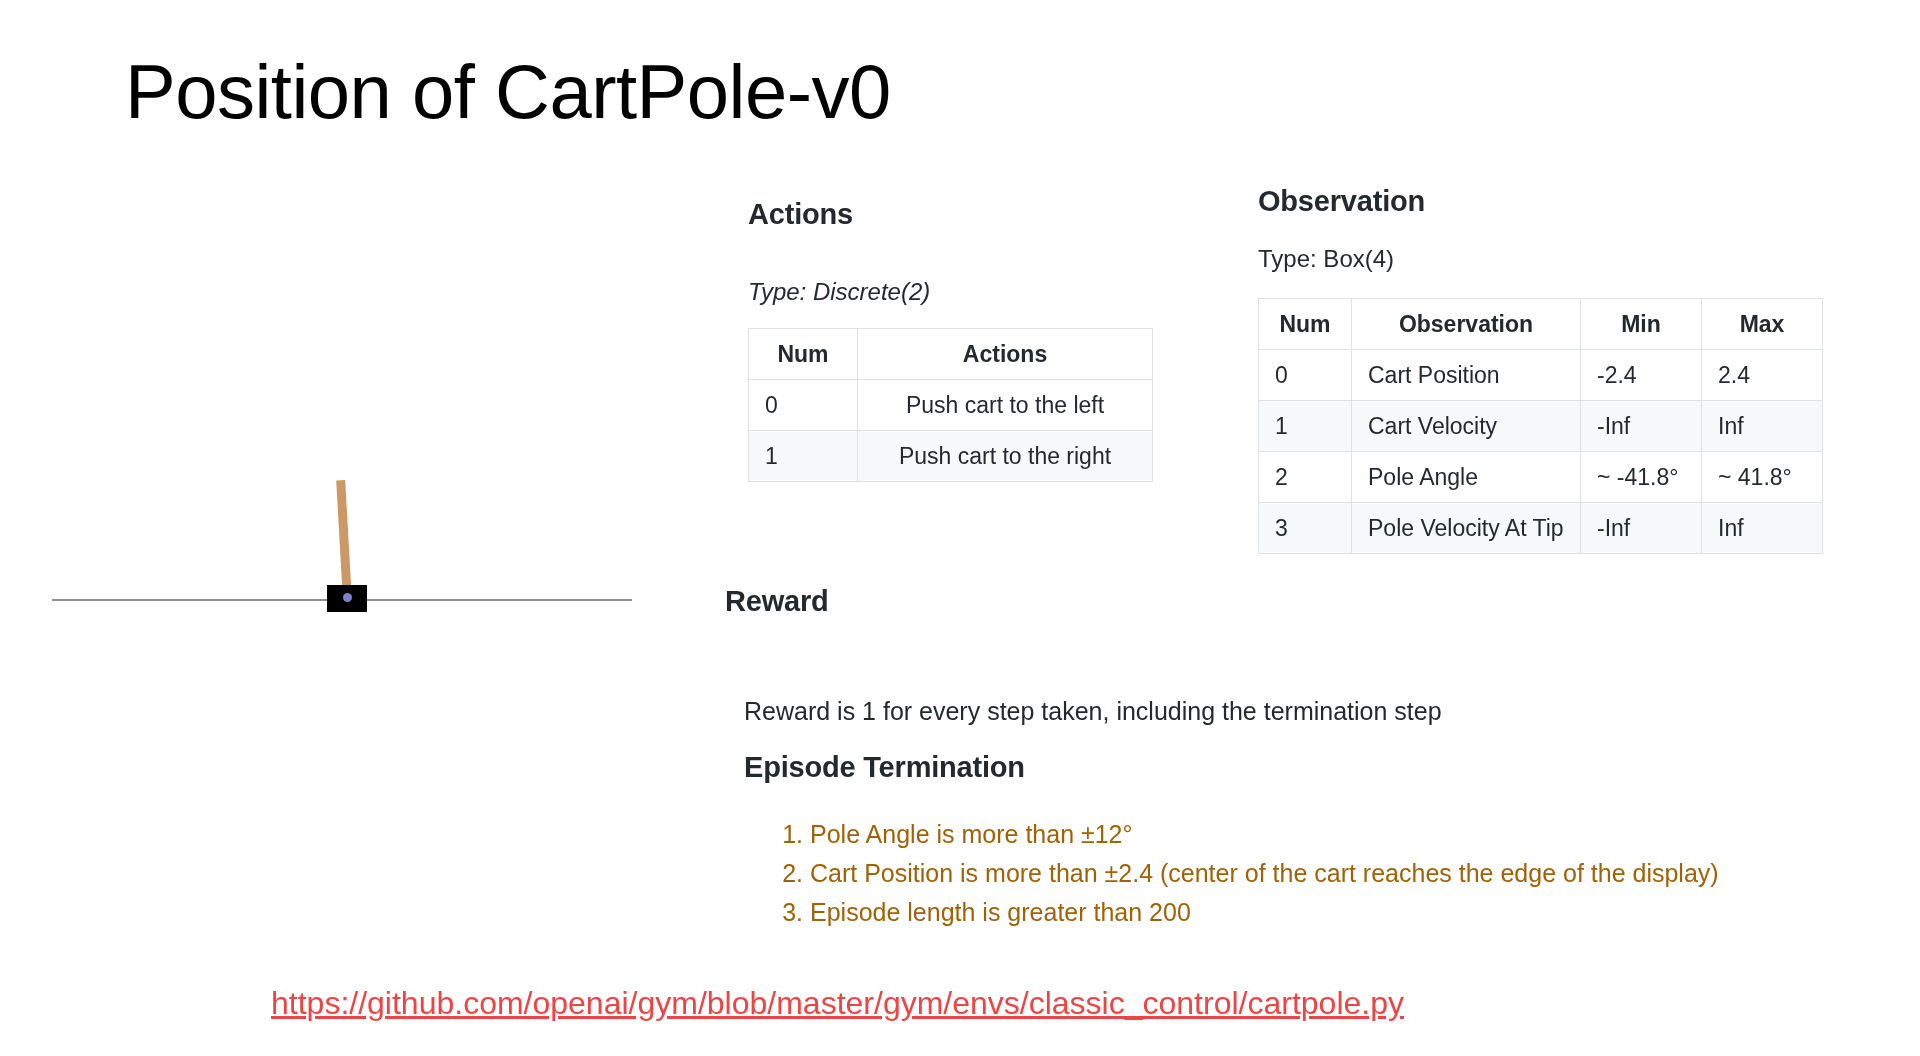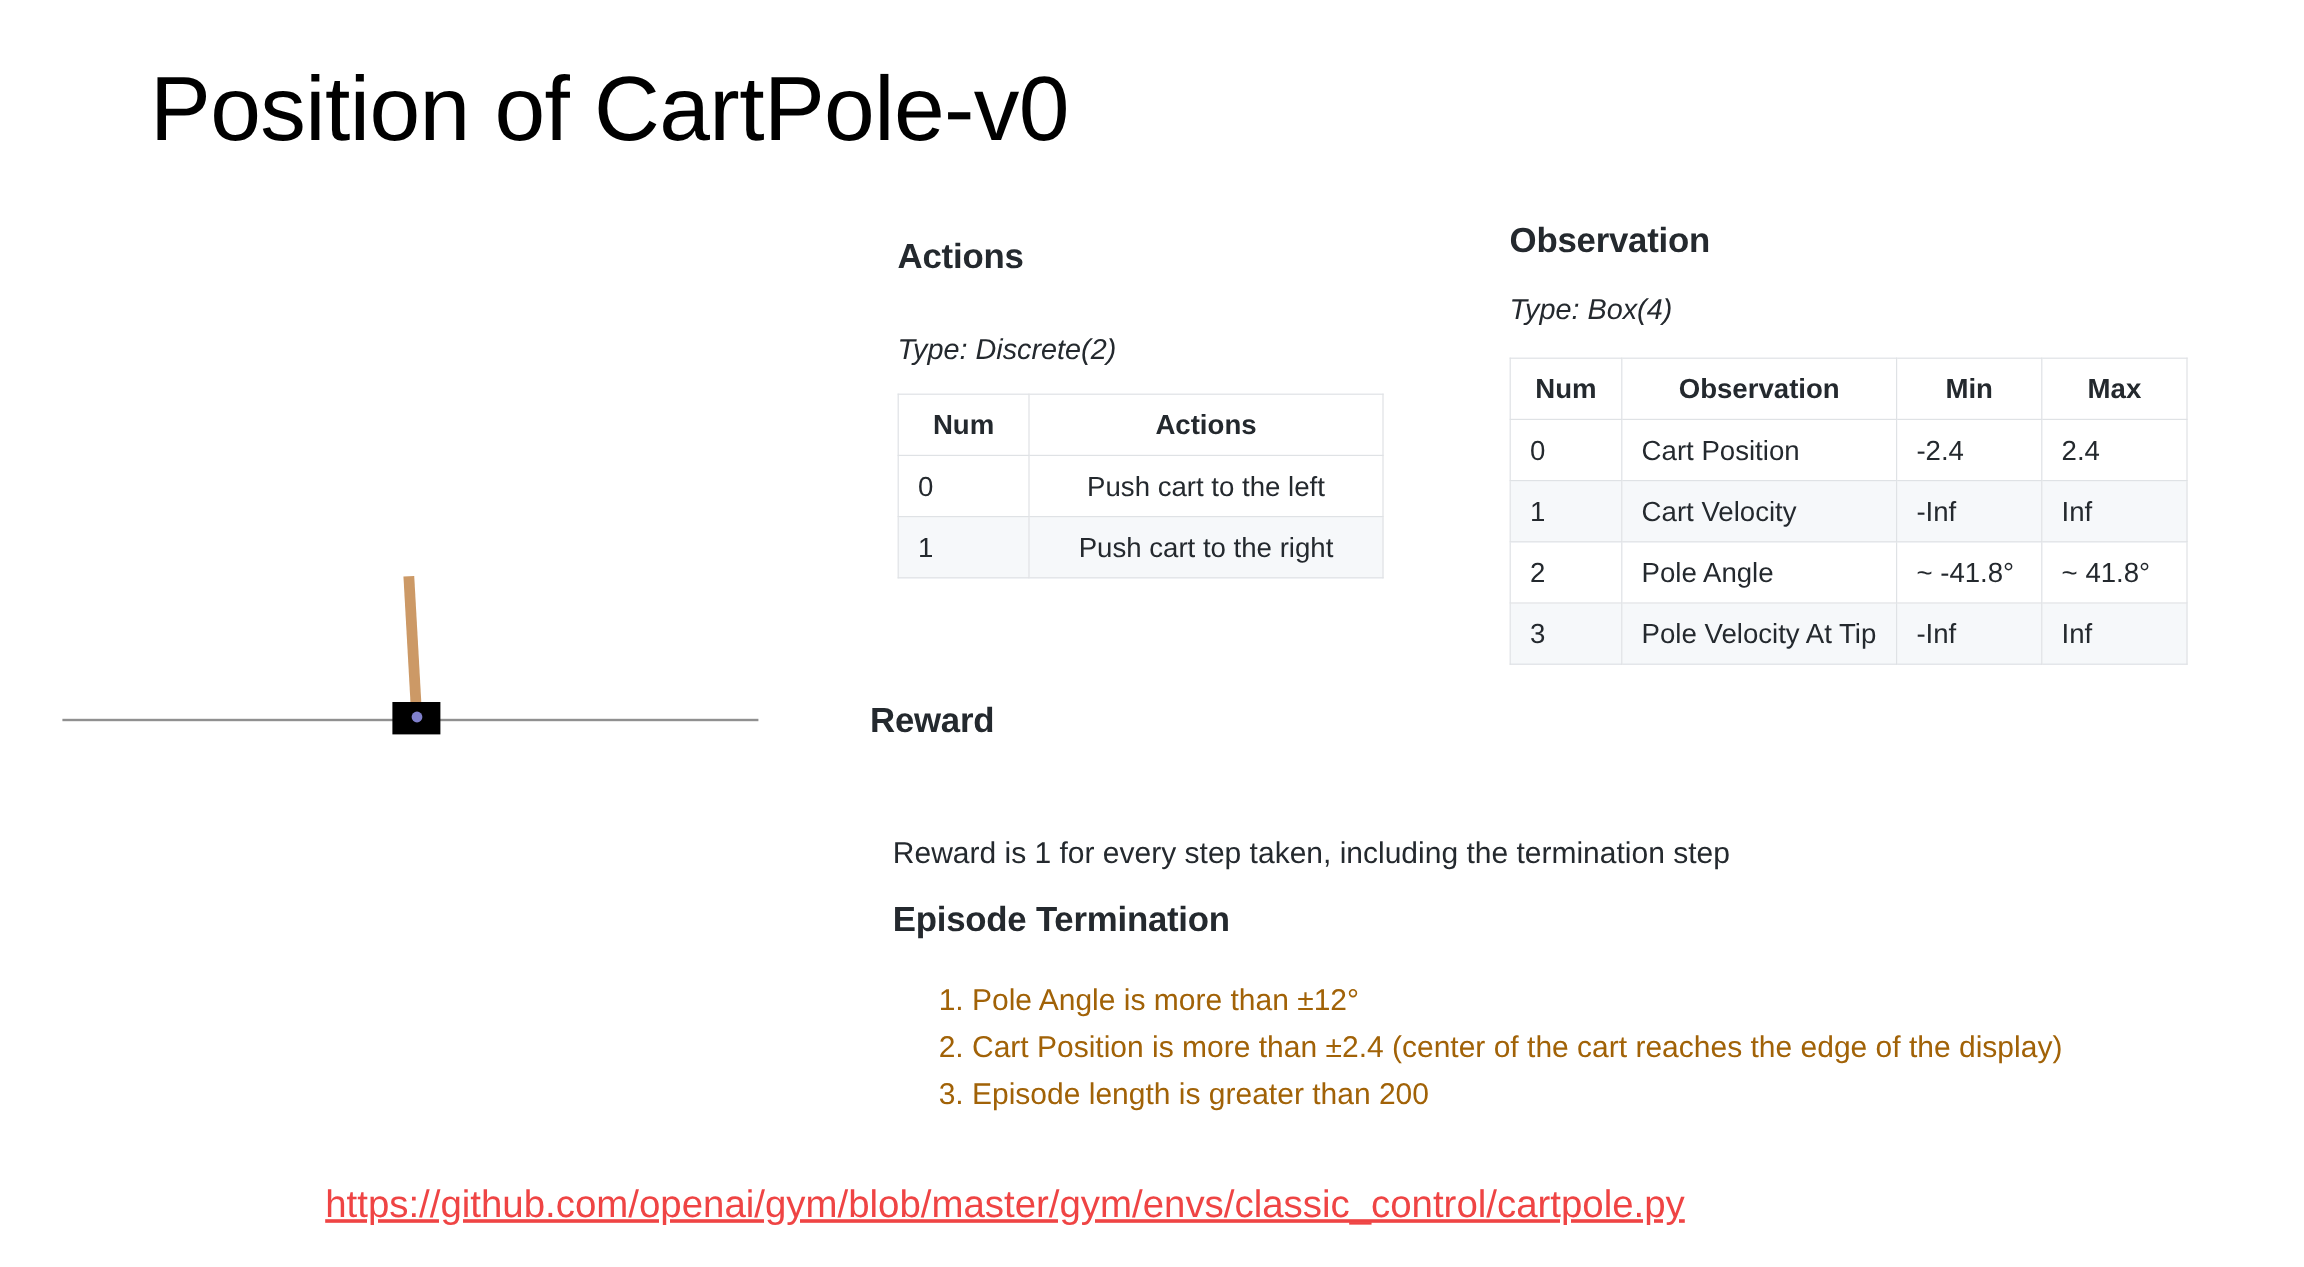--- a/index.html
+++ b/index.html
@@ -84,21 +84,21 @@
   .doc-p {
     font-size: 24px;
     font-weight: normal;
     color: #24292e;
     white-space: nowrap;
   }
 
   #actions-heading  { position: absolute; left: 748px;  top: 198px; }
   #actions-type     { position: absolute; left: 748px;  top: 278px; font-style: italic; }
   #observation-heading { position: absolute; left: 1258px; top: 185px; }
-  #observation-type    { position: absolute; left: 1258px; top: 245px; font-style: italic; }
+  #observation-type    { position: absolute; left: 1258px; top: 245px; }
 
   
   table.doc-table {
     position: absolute;
     border-collapse: collapse;
     background: #ffffff;
     font-size: 23px;
   }
   table.doc-table th,
   table.doc-table td {

